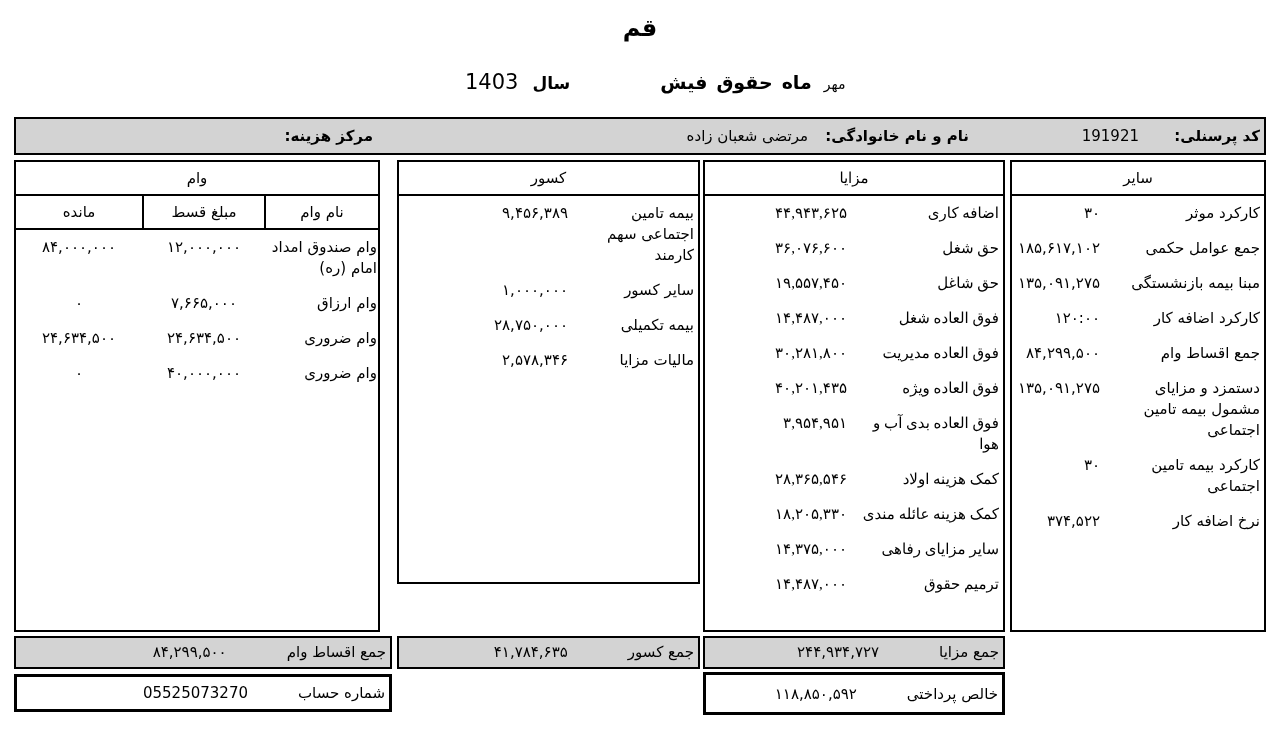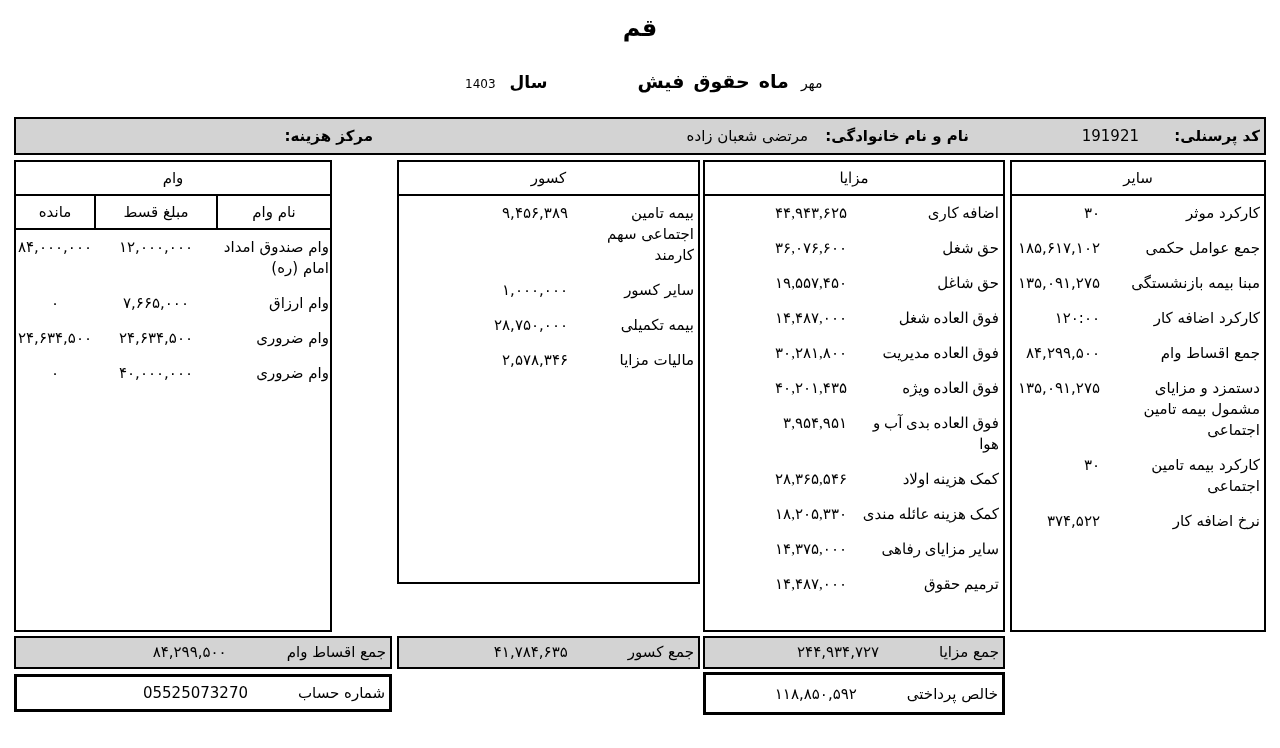--- a/index.html
+++ b/index.html
@@ -4,35 +4,35 @@
 <style>
   * { margin:0; padding:0; box-sizing:border-box; }
   html,body { width:1280px; height:748px; background:#ffffff; overflow:hidden; }
   body { font-family:"DejaVu Sans","Liberation Sans",sans-serif; color:#000; font-size:15px; direction:rtl; position:relative; }
 
   .abs { position:absolute; }
 
   
   #page-title { top:14px; left:0; width:100%; text-align:center; font-size:24px; font-weight:bold; }
   #subtitle { top:70px; left:465px; direction:ltr; display:flex; align-items:baseline; white-space:nowrap; }
-  #subtitle .yr { font-size:12px; }
+  #subtitle .yr { font-size:21px; }
   #subtitle .yrlbl { font-size:17px; font-weight:bold; margin-left:14px; }
   #subtitle .w { font-size:19px; font-weight:bold; margin-left:9px; }
   #subtitle .w1 { margin-left:90px; }
   #subtitle .mon { font-size:14px; margin-left:12px; }
 
   
   #emp-strip { top:117px; left:14px; width:1252px; height:38px; background:#d3d3d3; border:2px solid #000; }
   #emp-strip span { position:absolute; top:0; line-height:34px; white-space:nowrap; }
   .b { font-weight:bold; }
 
   
   .panel { position:absolute; top:160px; border:2px solid #000; background:#fff; }
   .panel-header { height:34px; line-height:32px; text-align:center; border-bottom:2px solid #000; font-size:15px; }
-  #panel-loans { left:14px;  width:318px; height:472px; }
+  #panel-loans { left:14px;  width:366px; height:472px; }
   #panel-ded   { left:397px; width:303px; height:424px; }
   #panel-ben   { left:703px; width:302px; height:472px;font-family:Liberation Serif, serif; }
   #panel-other { left:1010px;width:256px; height:472px; }
 
   
   .row { display:flex; align-items:flex-start; padding:7px 4px; line-height:21px; }
   .row .lbl { text-align:right; }
   .row .val { flex:1; text-align:right; padding-right:14px; white-space:nowrap; }
   #panel-ded .lbl { width:112px; }
   #panel-ben .lbl { width:138px; }

